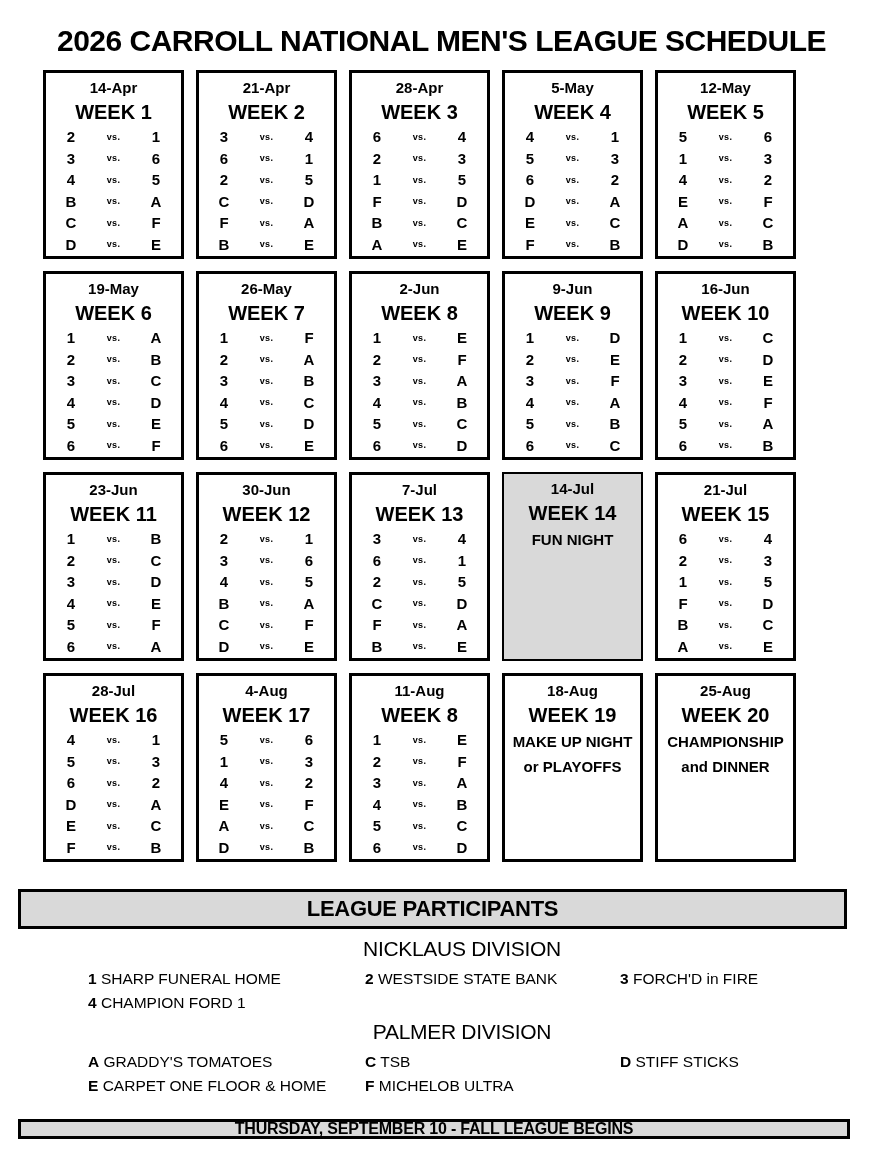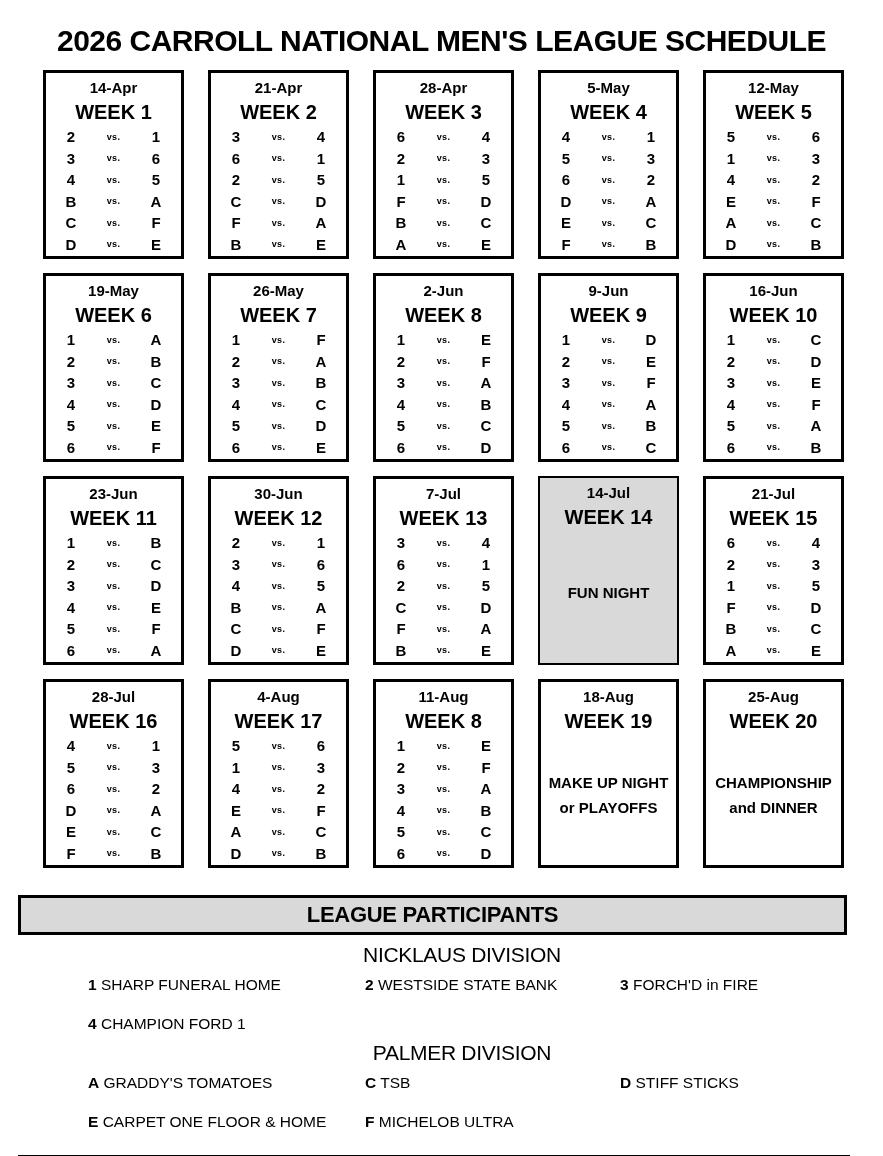--- a/index.html
+++ b/index.html
@@ -23,20 +23,21 @@
     white-space: nowrap;
   }
 
   .weeks-grid {
     margin: 12px 39px 0 43px;
     display: grid;
     grid-template-columns: repeat(5, 141px);
     grid-auto-rows: 189px;
     column-gap: 24px;
     row-gap: 14px;
+    gap: 12px;
   }
 
   .week-box {
     border: 3px solid #000;
     background: #fff;
     display: flex;
     flex-direction: column;
     text-align: center;
   }
   .week-box.gray {
@@ -73,21 +74,20 @@
   .match-row .vs {
     font-size: 9px;
     font-weight: bold;
     letter-spacing: 0.3px;
   }
 
   .box-body.note-area {
     flex: 1;
     display: flex;
     flex-direction: column;
-    justify-content: center;
     padding-bottom: 10px;
   }
   .note-line {
     font-size: 15px;
     font-weight: bold;
     line-height: 25px;
   }
 
   .participants-bar {
     margin: 27px 36px 0 18px;
@@ -107,21 +107,21 @@
     text-align: center;
     font-size: 21px;
     font-weight: normal;
     letter-spacing: -0.3px;
     padding-left: 41px;
   }
   .teams-grid {
     margin-left: 88px;
     display: grid;
     grid-template-columns: 277px 255px 1fr;
-    row-gap: 21px;
+    row-gap: 6px;
     font-size: 15.5px;
   }
   .team-key { font-weight: bold; }
   .team-name { font-weight: normal; }
 
   .footer-bar {
     margin: 24px 33px 0 18px;
     border: 3px solid #000;
     background: var(--gray-fill, #d9d9d9);
     height: 20px;

